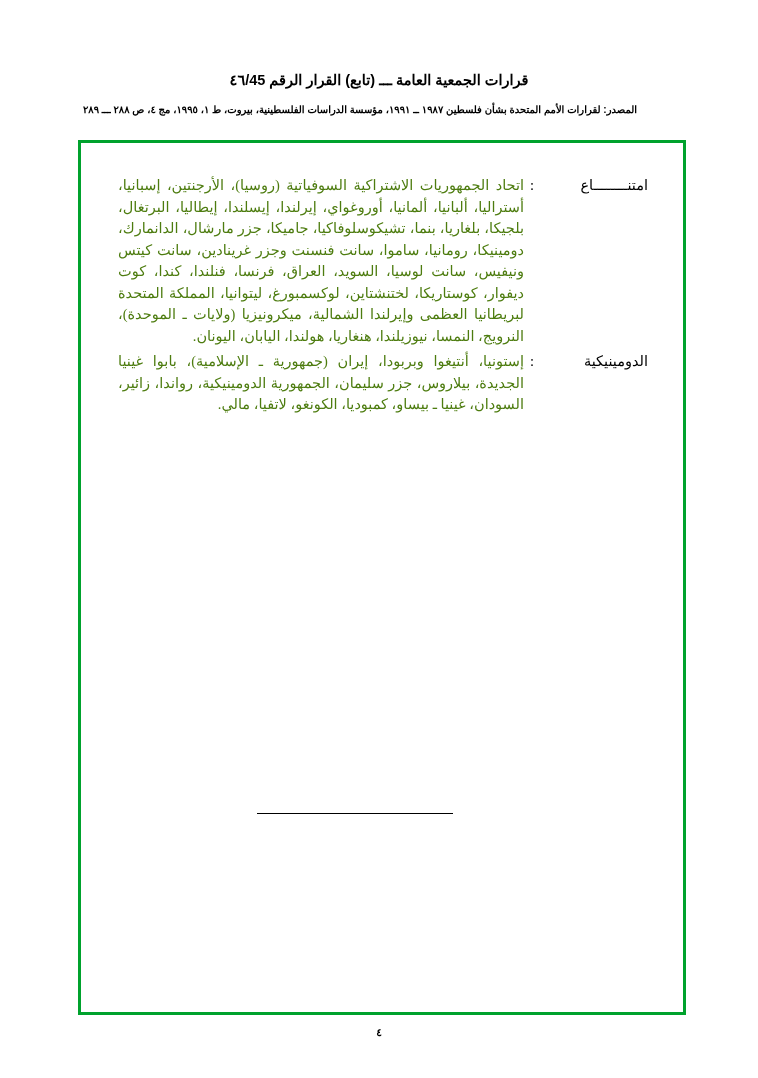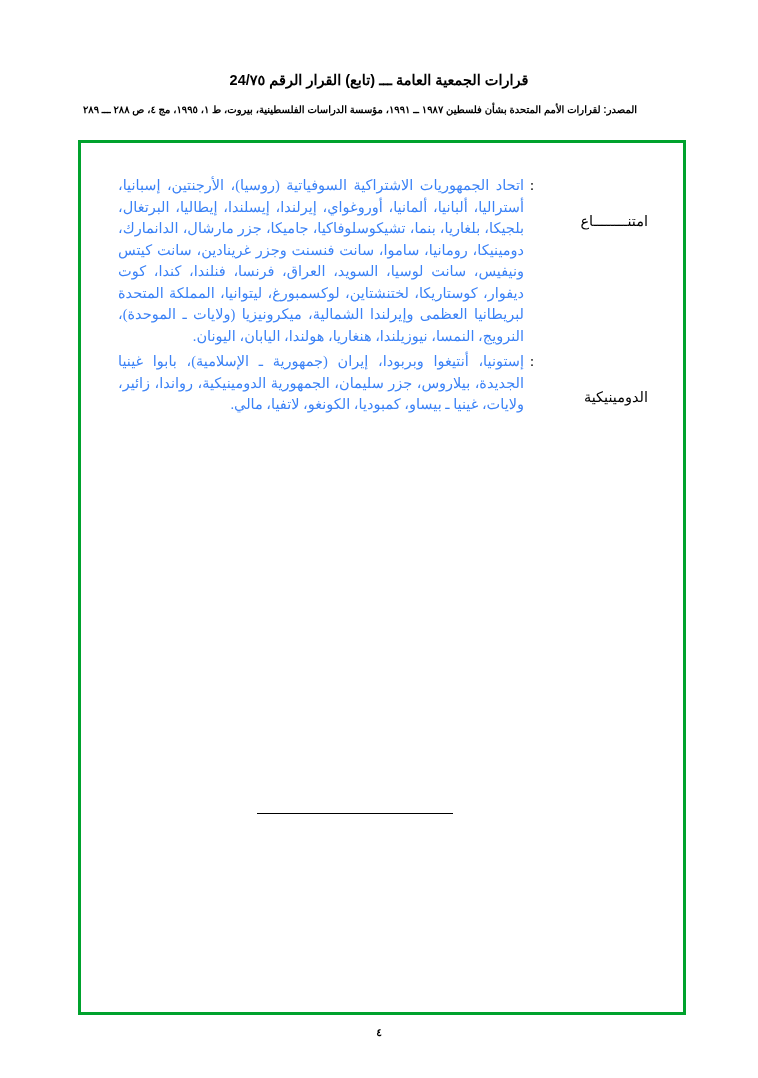--- a/index.html
+++ b/index.html
@@ -73,37 +73,36 @@
   .entry-label {
     flex: 0 0 auto;
     width: 108px;
     font-size: 14.5px;
     line-height: 21.5px;
     color: #000000;
     text-align: justify;
     text-align-last: justify;
     white-space: nowrap;
     padding-top: 0px;
-    margin-top: 36px;
   }
 
   .entry-colon {
     flex: 0 0 auto;
     width: 16px;
     text-align: center;
     font-size: 14.5px;
     line-height: 21.5px;
     color: #000000;
   }
 
   .entry-body {
     flex: 1 1 auto;
     font-size: 14.5px;
     line-height: 21.5px;
-    color: #3b82f6;
+    color: #4d7c0f;
     text-align: justify;
     text-justify: inter-word;
   }
 
   .rule {
     position: absolute;
     top: 625px;
     left: 0;
     width: 530px;
     text-align: center;
@@ -126,38 +125,38 @@
     font-weight: bold;
     font-size: 10.5px;
     color: #000000;
   }
 </style>
 </head>
 <body>
 
 <div class="page">
 
-  <div class="doc-title">قرارات الجمعية العامة ـــ (تابع) القرار الرقم 24/٧٥</div>
+  <div class="doc-title">قرارات الجمعية العامة ـــ (تابع) القرار الرقم ٤٦/45</div>
 
   <div class="doc-source">المصدر: لقرارات الأمم المتحدة بشأن فلسطين ١٩٨٧ ــ ١٩٩١، مؤسسة الدراسات الفلسطينية، بيروت، ط ١، ١٩٩٥، مج ٤، ص ٢٨٨ ـــ ٢٨٩</div>
 
   <div class="green-frame"></div>
 
   <div class="content">
 
     <div class="entry">
       <div class="entry-label">امتنــــــــاع</div>
       <div class="entry-colon">:</div>
       <div class="entry-body">اتحاد الجمهوريات الاشتراكية السوفياتية (روسيا)، الأرجنتين، إسبانيا، أستراليا، ألبانيا، ألمانيا، أوروغواي، إيرلندا، إيسلندا، إيطاليا، البرتغال، بلجيكا، بلغاريا، بنما، تشيكوسلوفاكيا، جاميكا، جزر مارشال، الدانمارك، دومينيكا، رومانيا، ساموا، سانت فنسنت وجزر غرينادين، سانت كيتس ونيفيس، سانت لوسيا، السويد، العراق، فرنسا، فنلندا، كندا، كوت ديفوار، كوستاريكا، لختنشتاين، لوكسمبورغ، ليتوانيا، المملكة المتحدة لبريطانيا العظمى وإيرلندا الشمالية، ميكرونيزيا (ولايات ـ الموحدة)، النرويج، النمسا، نيوزيلندا، هنغاريا، هولندا، اليابان، اليونان.</div>
     </div>
 
     <div class="entry">
       <div class="entry-label">الدومينيكية</div>
       <div class="entry-colon">:</div>
-      <div class="entry-body">إستونيا، أنتيغوا وبربودا، إيران (جمهورية ـ الإسلامية)، بابوا غينيا الجديدة، بيلاروس، جزر سليمان، الجمهورية الدومينيكية، رواندا، زائير، ولايات، غينيا ـ بيساو، كمبوديا، الكونغو، لاتفيا، مالي.</div>
+      <div class="entry-body">إستونيا، أنتيغوا وبربودا، إيران (جمهورية ـ الإسلامية)، بابوا غينيا الجديدة، بيلاروس، جزر سليمان، الجمهورية الدومينيكية، رواندا، زائير، السودان، غينيا ـ بيساو، كمبوديا، الكونغو، لاتفيا، مالي.</div>
     </div>
 
     <div class="rule">
       <span></span>
     </div>
 
   </div>
 
   <div class="page-number">٤</div>
 

